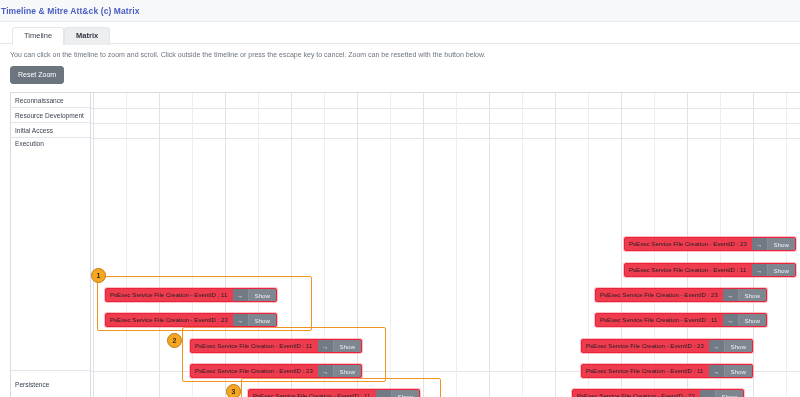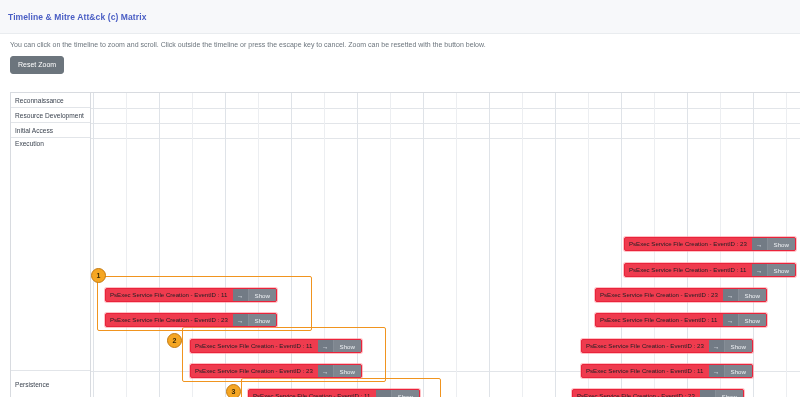--- a/index.html
+++ b/index.html
@@ -7,25 +7,25 @@
     margin: 0; padding: 0;
     width: 800px; height: 397px;
     overflow: hidden;
     background: #ffffff;
     font-family: "Liberation Sans", sans-serif;
   }
   #app { position: relative; width: 800px; height: 397px; background: #fff; }
 
   
   .card-header {
-    height: 34px;
+    height: 22px;
     background: #f7f8fa;
     border-bottom: 1px solid #e9ecef;
     display: flex; align-items: center;
-    padding-left: 8px;
+    padding-left: 1px;
   }
   .card-title {
     font-size: 8.5px;
     font-weight: bold;
     color: #4a5ec4;
     letter-spacing: .1px;
     white-space: nowrap;
   }
 
   
@@ -195,20 +195,24 @@
 </style>
 </head>
 <body>
 
 <div id="app">
 
   <div class="card-header">
     <span class="card-title">Timeline &amp; Mitre Att&amp;ck (c) Matrix</span>
   </div>
 
+  <div class="tabs-wrap">
+    <div class="tab active">Timeline</div>
+    <div class="tab selected-grey">Matrix</div>
+  </div>
 
   <div class="help-area">
     <div class="help-text">You can click on the timeline to zoom and scroll. Click outside the timeline or press the escape key to cancel. Zoom can be resetted with the button below.</div>
     <div class="reset-btn">Reset Zoom</div>
   </div>
 
   <div id="timeline">
     <div class="grid-area" id="grid-area">
         <div class="hline" style="top: 15px;"></div>
         <div class="hline" style="top: 30px;"></div>

